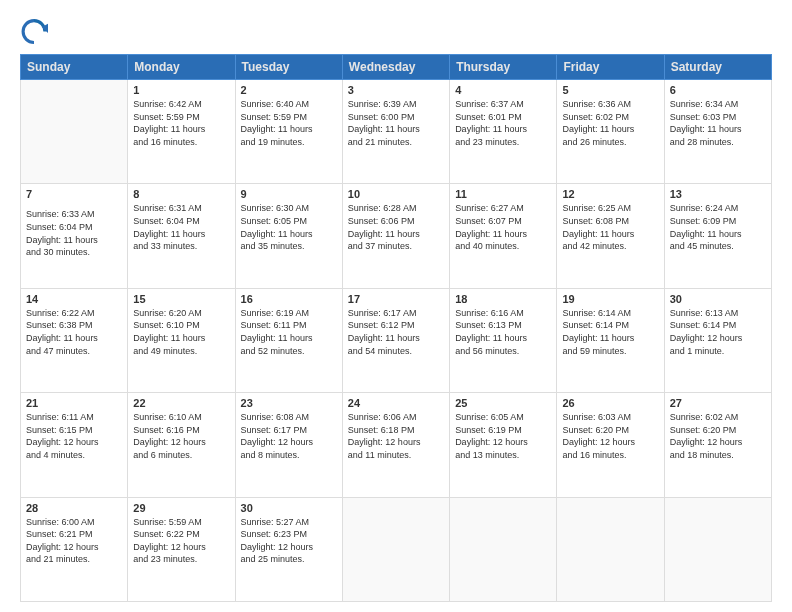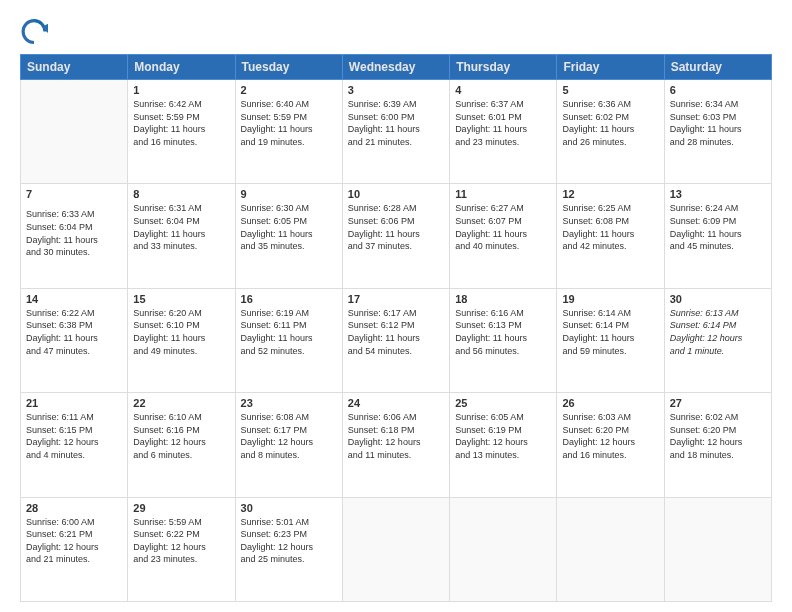--- a/index.html
+++ b/index.html
@@ -259,21 +259,21 @@
           </td>
           <td>
             <div class="day-number">19</div>
             <div class="day-detail" style="white-space: pre-line;">Sunrise: 6:14 AM
 Sunset: 6:14 PM
 Daylight: 11 hours
 and 59 minutes.</div>
           </td>
           <td>
             <div class="day-number">30</div>
-            <div class="day-detail" style="white-space: pre-line; font-style: italic;">Sunrise: 6:13 AM
+            <div class="day-detail" style="white-space: pre-line;">Sunrise: 6:13 AM
 Sunset: 6:14 PM
 Daylight: 12 hours
 and 1 minute.</div>
           </td>
         </tr>
         <tr>
           <td>
             <div class="day-number">21</div>
             <div class="day-detail" style="white-space: pre-line;">Sunrise: 6:11 AM
 Sunset: 6:15 PM
@@ -333,21 +333,21 @@
           </td>
           <td>
             <div class="day-number">29</div>
             <div class="day-detail" style="white-space: pre-line;">Sunrise: 5:59 AM
 Sunset: 6:22 PM
 Daylight: 12 hours
 and 23 minutes.</div>
           </td>
           <td>
             <div class="day-number">30</div>
-            <div class="day-detail" style="white-space: pre-line;">Sunrise: 5:01 AM
+            <div class="day-detail" style="white-space: pre-line;">Sunrise: 5:27 AM
 Sunset: 6:23 PM
 Daylight: 12 hours
 and 25 minutes.</div>
           </td>
           <td class="empty"></td>
           <td class="empty"></td>
           <td class="empty"></td>
           <td class="empty"></td>
         </tr>
       </tbody>

